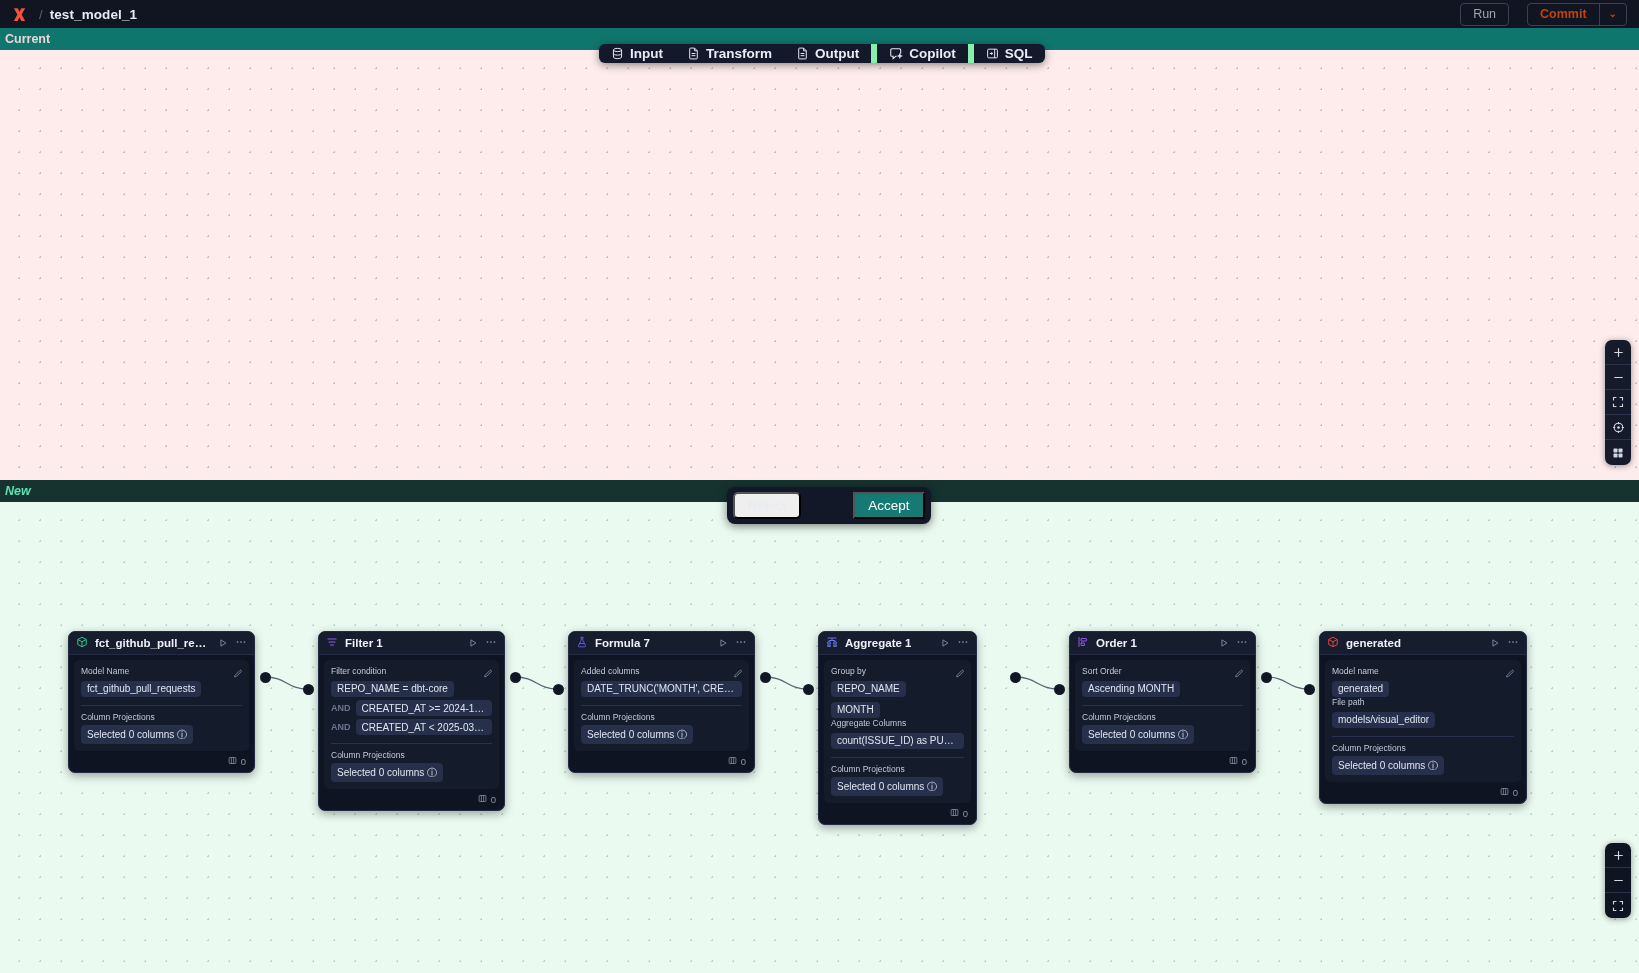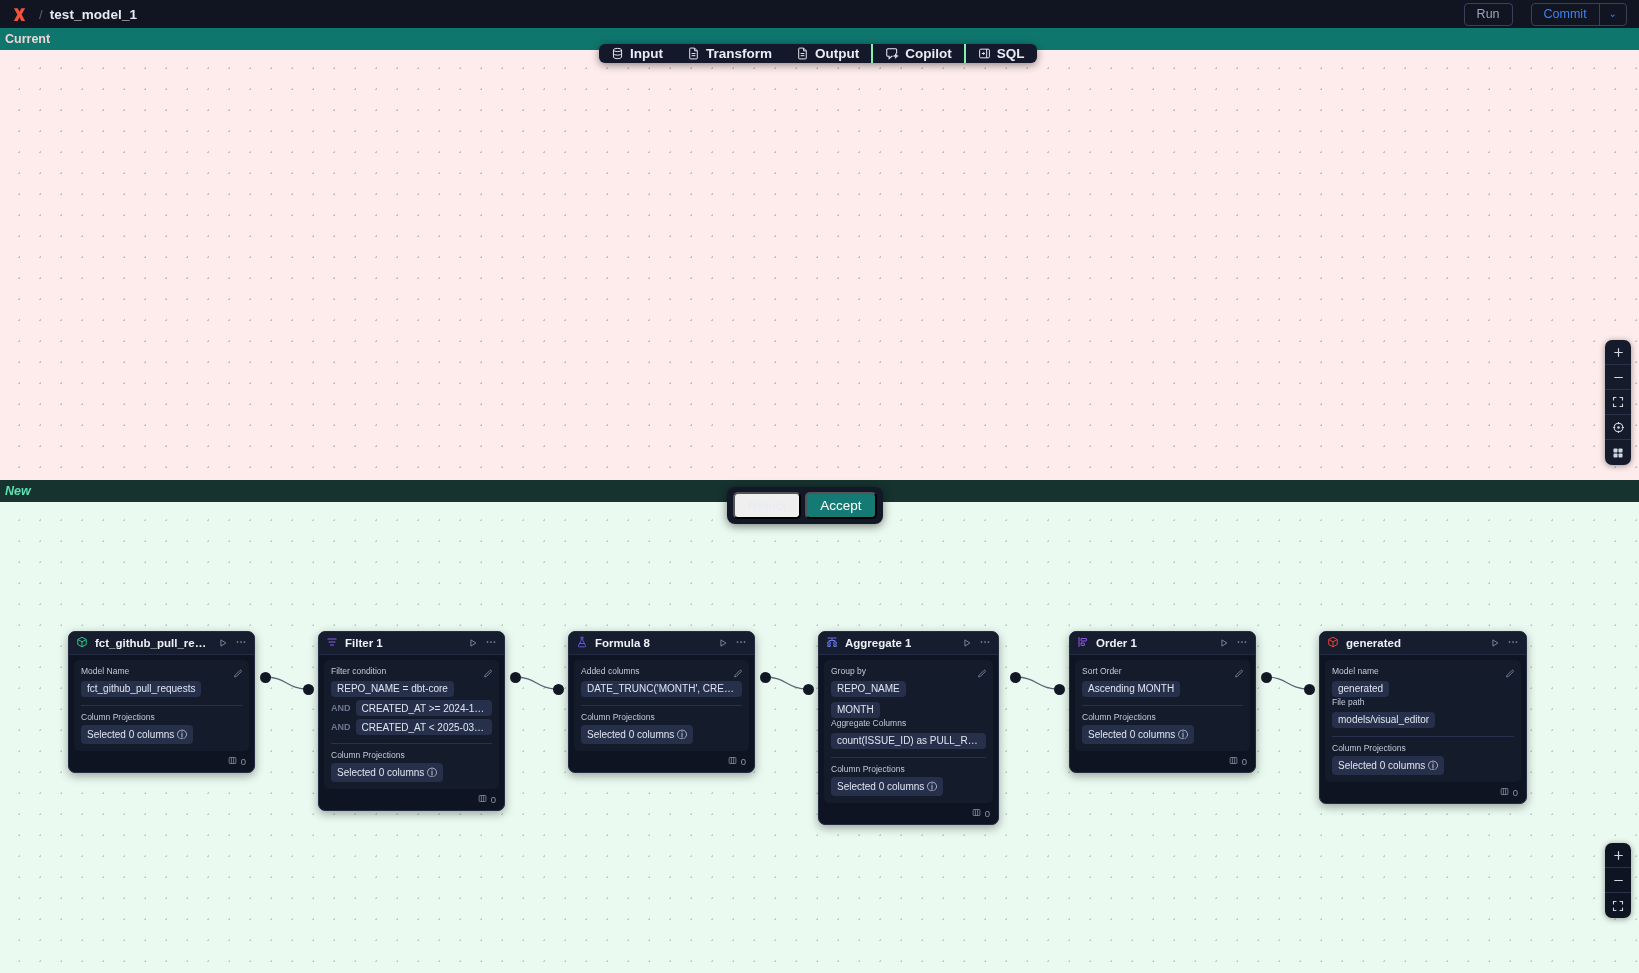--- a/index.html
+++ b/index.html
@@ -23,21 +23,21 @@
   .bc-sep { color: #5a6475; font-size: 13px; margin: 0 7px 0 9px; }
   .bc-title { color: #e6eaf2; font-size: 13.5px; font-weight: 700; letter-spacing: .1px; }
   .topbar-right { margin-left: auto; display: flex; align-items: flex-start; gap: 18px; padding-right: 4px; }
   .btn-outline {
     border: 1px solid #39415a; border-radius: 4px;
     color: #9aa4b8; font-size: 12.5px;
     padding: 3px 12px 4px; background: transparent;
     line-height: 14px;
   }
   .btn-split { display: flex; border: 1px solid #39415a; border-radius: 4px; overflow: hidden; }
-  .btn-split > div { color: #3b82f6; font-size: 12.5px; padding: 3px 12px 4px; line-height: 14px; }
+  .btn-split > div { color: #c2410c; font-size: 12.5px; padding: 3px 12px 4px; line-height: 14px; font-weight: bold; }
   .btn-split .caret { border-left: 1px solid #39415a; padding: 3px 9px 4px; font-size: 10px; }
 
   
   .pane { position: absolute; left: 0; width: 1639px; overflow: hidden; }
   .pane-current { top: 28px; height: 452px; background: #fdeceb;
     background-image: radial-gradient(#d9b8b6 1px, transparent 1px);
     background-size: 21px 21px; background-position: 9px 9px; }
   .pane-new { top: 480px; height: 493px; background: #eafaf0;
     background-image: radial-gradient(#b7d8c5 1px, transparent 1px);
     background-size: 21px 21px; background-position: 9px 9px; }
@@ -54,32 +54,32 @@
   .mode-toolbar {
     position: absolute; top: 44px; left: 599px; height: 19px;
     background: #13192a; border-radius: 6px;
     display: flex; align-items: stretch; z-index: 35;
     box-shadow: 0 2px 8px rgba(0,0,0,.45);
   }
   .mode-item {
     display: flex; align-items: center; gap: 6px;
     padding: 0 12px; color: #e8ecf5; font-size: 13.5px; font-weight: 600;
   }
-  .mode-item.sep { border-left: 2px solid #86efac; }
+  .mode-item.sep { border-left: 6px solid #86efac; }
   .mode-item svg { display: block; }
 
   
   .decision-bar {
     position: absolute; top: 487px; left: 727px;
     background: #131828; border-radius: 8px;
     display: flex; align-items: center; gap: 4px; padding: 5px 6px;
     z-index: 45; box-shadow: 0 2px 10px rgba(0,0,0,.5);
   }
   .decision-bar .reject { color: #e7ebf3; font-size: 13.5px; padding: 4px 13px; border-radius: 5px; }
-  .decision-bar .accept { color: #ffffff; background: #157a74; font-size: 13.5px; padding: 4px 13px; border-radius: 5px; }
+  .decision-bar .accept { color: #ffffff; background: #157a74; font-size: 13.5px; padding: 4px 13px; border-radius: 0; margin-left: 48px; }
 
   
   .zoomctl {
     position: absolute; right: 8px; width: 26px;
     background: #151b2b; border-radius: 7px; z-index: 30;
     display: flex; flex-direction: column;
     box-shadow: 0 1px 6px rgba(0,0,0,.4);
   }
   .zoomctl > div {
     height: 25px; display: flex; align-items: center; justify-content: center;
@@ -327,21 +327,21 @@
               </svg></span>
             <span>0</span>
           </div>
         </div>
         <div class="node" style="left: 568px; top: 151px; width: 187px;">
           <div class="node-head">
             <span><svg width="12" height="12" viewBox="0 0 24 24" fill="none" stroke="#6d5cf6" stroke-width="1.8" stroke-linejoin="round">
                 <path d="M9 2.5h6M10.5 2.5v6L5 19a1.8 1.8 0 0 0 1.6 2.6h10.8A1.8 1.8 0 0 0 19 19l-5.5-10.5v-6"></path>
                 <path d="M7.5 15h9"></path>
               </svg></span>
-            <span class="node-title">Formula 8</span>
+            <span class="node-title">Formula 7</span>
             <span class="head-actions">
               <span><svg width="10" height="10" viewBox="0 0 24 24" fill="none" stroke="currentColor" stroke-width="2" stroke-linejoin="round">
                   <path d="M7 4.5 19 12 7 19.5z"></path>
                 </svg></span>
               <span><svg width="12" height="12" viewBox="0 0 24 24" fill="currentColor">
                   <circle cx="5" cy="12" r="1.7"></circle>
                   <circle cx="12" cy="12" r="1.7"></circle>
                   <circle cx="19" cy="12" r="1.7"></circle>
                 </svg></span>
             </span>
@@ -357,21 +357,21 @@
             <div style="margin-top:3px"><span class="chip">Selected 0 columns ⓘ</span></div>
           </div>
           <div class="node-foot">
             <span><svg width="9" height="9" viewBox="0 0 24 24" fill="none" stroke="currentColor" stroke-width="2">
                 <rect x="3" y="4" width="18" height="16" rx="1.5"></rect>
                 <path d="M9 4v16M15 4v16"></path>
               </svg></span>
             <span>0</span>
           </div>
         </div>
-        <div class="node" style="left: 818px; top: 151px; width: 181px;">
+        <div class="node" style="left: 818px; top: 151px; width: 159px;">
           <div class="node-head">
             <span><svg width="12" height="12" viewBox="0 0 24 24" fill="none" stroke="#6d7ff6" stroke-width="1.8">
                 <path d="M3 4h18M12 4v5M6 9v3M18 9v3M12 9H6M12 9h6"></path>
                 <rect x="3" y="12" width="6" height="4" rx=".7"></rect>
                 <rect x="15" y="12" width="6" height="4" rx=".7"></rect>
                 <rect x="3" y="18" width="6" height="3" rx=".7"></rect>
                 <rect x="15" y="18" width="6" height="3" rx=".7"></rect>
               </svg></span>
             <span class="node-title">Aggregate 1</span>
             <span class="head-actions">

